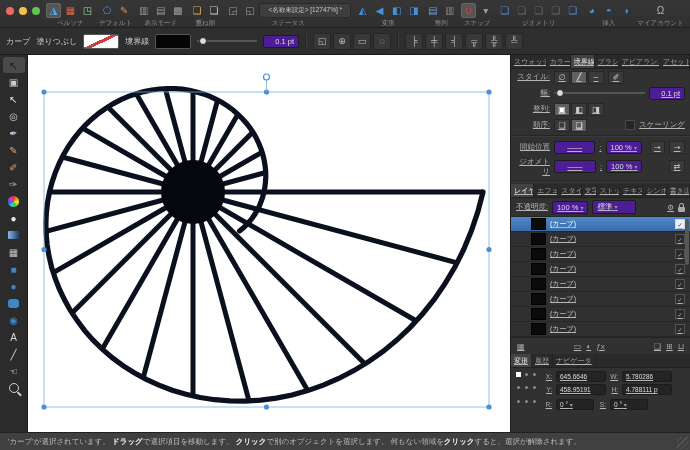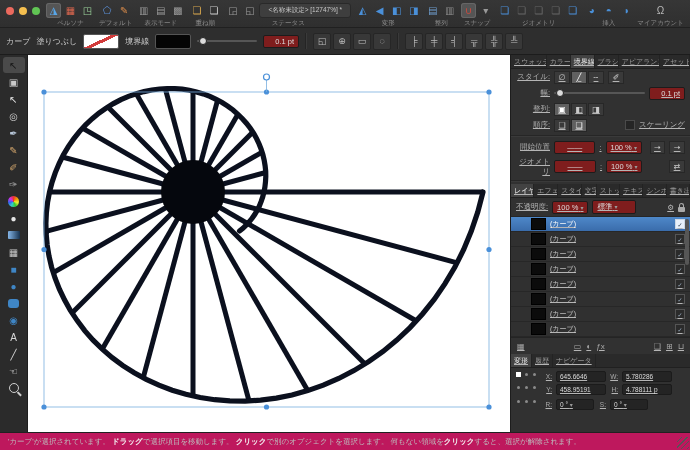--- a/index.html
+++ b/index.html
@@ -24,21 +24,21 @@
     display:flex;align-items:center;box-sizing:border-box;padding:0 6px;gap:6px;}
   .ctx-text{font-size:8px;color:#cfcfcf;white-space:nowrap;}
   .swatch{width:34px;height:13px;border:1px solid #555;border-radius:2px;}
   .swatch.none{background:#fff;background-image:linear-gradient(155deg,transparent 44%,#d23b3b 44%,#d23b3b 56%,transparent 56%);}
   .swatch.black{background:#050505;}
   .slider{width:60px;height:2px;background:#565656;border-radius:1px;position:relative;}
   .slider .thumb{position:absolute;left:2px;top:-3px;width:8px;height:8px;border-radius:50%;background:#dcdcdc;border:1px solid #222;box-sizing:border-box;}
   .ctx-sep{width:1px;height:16px;background:#242424;border-right:1px solid #3a3a3a;}
   .cbtn{min-width:16px;height:15px;background:#383838;border:1px solid #262626;border-radius:2px;color:#bdbdbd;
     font-size:9px;display:flex;align-items:center;justify-content:center;}
-  .valbox{background:#7f1d1d;border:1px solid #1c1c1c;border-radius:2px;color:#ddd;font-size:7.5px;padding:1px 4px;min-width:26px;text-align:right;white-space:nowrap;}
+  .valbox{background:#4c1d95;border:1px solid #1c1c1c;border-radius:2px;color:#ddd;font-size:7.5px;padding:1px 4px;min-width:26px;text-align:right;white-space:nowrap;}
   
   #tools{position:absolute;left:0;top:55px;width:28px;height:377px;background:#2b2b2b;border-right:1px solid #1e1e1e;
     box-sizing:border-box;padding-top:2px;display:flex;flex-direction:column;align-items:center;}
   .tool{width:22px;height:16px;margin-bottom:1px;display:flex;align-items:center;justify-content:center;font-size:10px;border-radius:3px;}
   .tool.sel{background:#4a4a4a;}
   .cw{width:11px;height:11px;border-radius:50%;background:conic-gradient(#e33,#e90,#ee3,#3c3,#3cc,#36e,#c3e,#e33);}
   .grad{width:12px;height:8px;background:linear-gradient(90deg,#85b6e8,#17324f);border-radius:1px;}
   .rrect{width:11px;height:9px;background:#3f86c6;border-radius:3px;}
   .mag{width:8px;height:8px;border:1.5px solid #cfcfcf;border-radius:50%;position:relative;}
   .mag:after{content:"";position:absolute;width:5px;height:1.5px;background:#cfcfcf;transform:rotate(45deg);right:-4px;bottom:-2px;}
@@ -70,21 +70,21 @@
   #lscroll{position:absolute;right:1px;top:2px;width:4px;height:46px;background:#565656;border-radius:2px;}
   .pfoot{display:flex;align-items:center;gap:5px;padding:2px 6px;height:12px;border-top:1px solid #242424;color:#a9a9a9;font-size:8px;}
   
   .tin{background:#242424;border:1px solid #1b1b1b;border-radius:2px;color:#dcdcdc;font-size:6.5px;padding:1px 3px;width:50px;white-space:nowrap;overflow:hidden;box-sizing:border-box;}
   .tin.small{width:38px;}
   .tlabel{font-size:6.5px;color:#a9a9a9;width:8px;text-align:right;}
   .anchor{display:grid;grid-template-columns:repeat(3,5px);grid-gap:3px;margin:2px 6px 0 4px;}
   .adot{width:3px;height:3px;border-radius:50%;background:#8b8b8b;}
   .adot.selq{width:5px;height:5px;border-radius:0;background:#fff;margin:-1px;}
   
-  #status-bar{position:absolute;left:0;top:432px;width:690px;height:18px;background:#be185d;border-top:1px solid #212121;
+  #status-bar{position:absolute;left:0;top:432px;width:690px;height:18px;background:#404040;border-top:1px solid #212121;
     display:flex;align-items:center;box-sizing:border-box;padding:0 8px;color:#bdbdbd;font-size:7.5px;white-space:nowrap;overflow:hidden;}
   #status-bar .b{color:#f4f4f4;font-weight:bold;}
   #grip{position:absolute;right:1px;bottom:1px;width:12px;height:12px;
     background:repeating-linear-gradient(135deg,transparent 0 3px,#555 3px 4px);}
   .caret{font-size:6px;color:#9a9a9a;}
   .mini-lock{width:7px;height:5px;background:#a9a9a9;border-radius:1px;position:relative;margin-top:4px;}
   .mini-lock:before{content:"";position:absolute;left:1px;top:-4px;width:3px;height:3px;border:1px solid #a9a9a9;border-bottom:none;border-radius:3px 3px 0 0;}
 </style>
 </head>
 <body>

